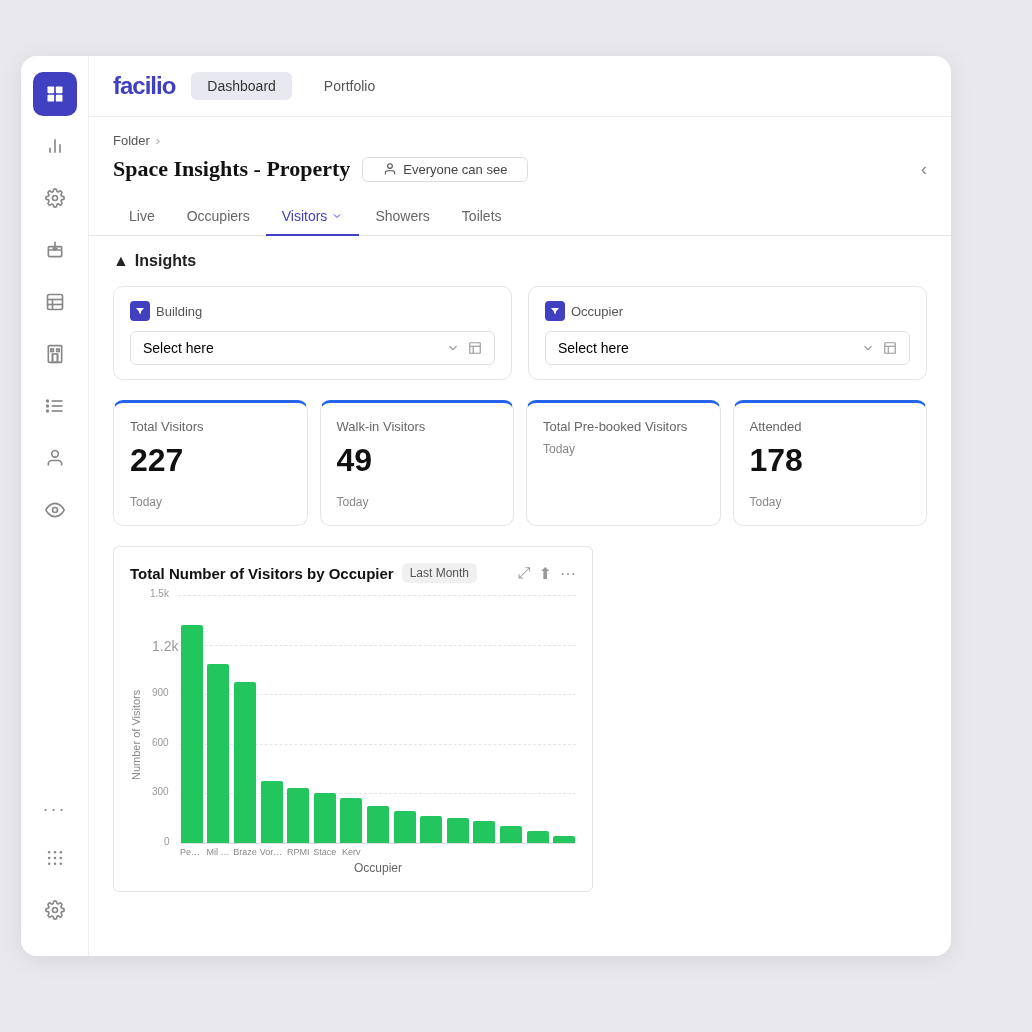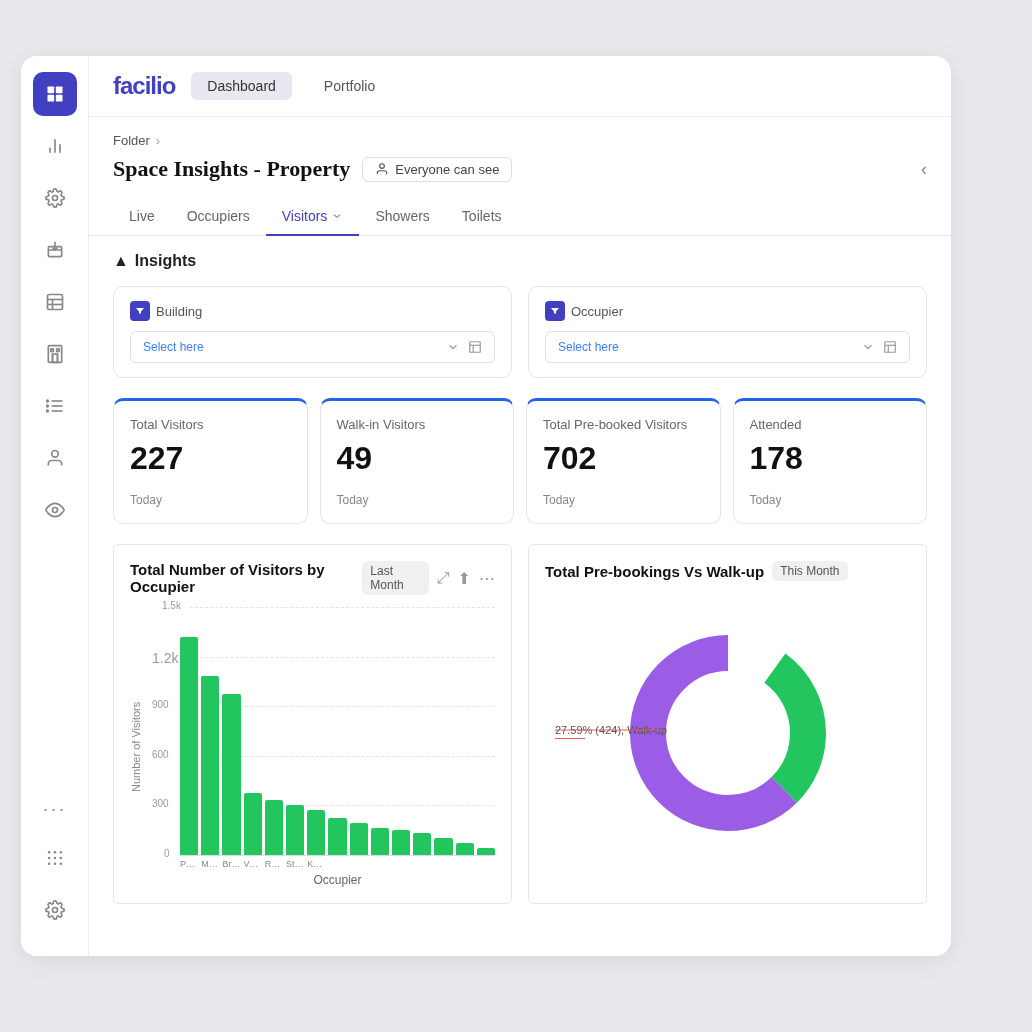--- a/index.html
+++ b/index.html
@@ -141,21 +141,21 @@
       font-weight: 700;
       color: #111;
       font-family: Liberation Serif, serif;
     }
     .visibility-badge {
       display: flex;
       align-items: center;
       gap: 6px;
       border: 1px solid #ddd;
       border-radius: 6px;
-      padding: 4px 12px;
+      padding: 4px 20px;
       font-size: 13px;
       color: #444;
       cursor: pointer;
     }
     .collapse-btn {
       margin-left: auto;
       background: none;
       border: none;
       cursor: pointer;
       color: #888;
@@ -235,22 +235,22 @@
     .filter-select {
       display: flex;
       align-items: center;
       justify-content: space-between;
       border: 1px solid #e0e0e0;
       border-radius: 6px;
       padding: 8px 12px;
       cursor: pointer;
     }
     .filter-select-text {
-      font-size: 12px;
-      color: #3b82f6;
+      font-size: 14px;
+      color: #000000;
     }
     .filter-select-icons {
       display: flex;
       align-items: center;
       gap: 8px;
       color: #999;
     }
     
     .stat-cards {
       display: flex;
@@ -588,21 +588,20 @@
             <div class="stat-value">227</div>
             <div class="stat-period">Today</div>
           </div>
           <div class="stat-card">
             <div class="stat-label">Walk-in Visitors</div>
             <div class="stat-value">49</div>
             <div class="stat-period">Today</div>
           </div>
           <div class="stat-card">
             <div class="stat-label">Total Pre-booked Visitors</div>
-            <div class="stat-value">702</div>
             <div class="stat-period">Today</div>
           </div>
           <div class="stat-card">
             <div class="stat-label">Attended</div>
             <div class="stat-value">178</div>
             <div class="stat-period">Today</div>
           </div>
         </div>
 
         <div class="charts-row">
@@ -616,21 +615,21 @@
                 <span>⬆</span>
                 <span>⋯</span>
               </div>
             </div>
             <div class="bar-chart-wrap">
               <div class="y-axis-label">Number of Visitors</div>
               <div class="bar-chart-inner">
                 <div class="bar-chart-grid" style="height:220px;position:relative;">
 
                   <div style="position:absolute;top:0;left:0;right:0;bottom:0;">
-                    <div style="position:absolute;top:0%;left:40px;right:0;border-top:1px dashed #e5e5e5;text-decoration:underline;">
+                    <div style="position:absolute;top:0%;left:28px;right:0;border-top:1px dashed #e5e5e5;text-decoration:underline;">
                         <span style="position:absolute;left:-28px;top:-8px;font-size:10px;color:#999;">1.5k</span>
                       </div>
                     <div style="position:absolute;top:20%;left:30px;right:0;border-top:1px dashed #e5e5e5;">
                         <span style="position:absolute;left:-28px;top:-8px;font-size:14px;color:#999;">1.2k</span>
                       </div>
                     <div style="position:absolute;top:40%;left:30px;right:0;border-top:1px dashed #e5e5e5;">
                         <span style="position:absolute;left:-28px;top:-8px;font-size:10px;color:#999;">900</span>
                       </div>
                     <div style="position:absolute;top:60%;left:30px;right:0;border-top:1px dashed #e5e5e5;">
                         <span style="position:absolute;left:-28px;top:-8px;font-size:10px;color:#999;">600</span>
@@ -706,37 +705,17 @@
                     <div style="flex: 1 1 0%; font-size: 9px; color: rgb(136, 136, 136); text-align: center; overflow: hidden; white-space: nowrap; text-overflow: ellipsis;"></div>
                     <div style="flex: 1 1 0%; font-size: 9px; color: rgb(136, 136, 136); text-align: center; overflow: hidden; white-space: nowrap; text-overflow: ellipsis;"></div>
                     <div style="flex: 1 1 0%; font-size: 9px; color: rgb(136, 136, 136); text-align: center; overflow: hidden; white-space: nowrap; text-overflow: ellipsis;"></div>
                     <div style="flex: 1 1 0%; font-size: 9px; color: rgb(136, 136, 136); text-align: center; overflow: hidden; white-space: nowrap; text-overflow: ellipsis;"></div>
                   </div>
                 <div class="x-axis-title" style="padding-left:30px;">Occupier</div>
               </div>
             </div>
           </div>
 
-          <div class="chart-card" style="flex:1;">
-            <div class="chart-header">
-              <span class="chart-title">Total Pre-bookings Vs Walk-up</span>
-              <span class="chart-badge">This Month</span>
-            </div>
-            <div class="donut-wrap">
-              <div class="donut-annotation">27.59% (424),
-Walk-up</div>
-              <svg width="200" height="200" viewBox="0 0 200 200">
-
-                <circle cx="100" cy="100" r="80" fill="none" stroke="#22c55e" stroke-width="36" stroke-dasharray="138.68 502.65" stroke-dashoffset="-50" transform="rotate(-90 100 100)"></circle>
-                <circle cx="100" cy="100" r="80" fill="none" stroke="#9b5de5" stroke-width="36" stroke-dasharray="363.97 502.65" stroke-dashoffset="-188.68" transform="rotate(-90 100 100)"></circle>
-                <circle cx="100" cy="100" r="60" fill="white"></circle>
-              </svg>
-
-              <svg style="position:absolute;left:10px;top:50%;transform:translateY(-60%);" width="120" height="30">
-                <line x1="110" y1="15" x2="0" y2="15" stroke="#e55" stroke-width="1"></line>
-              </svg>
-            </div>
-          </div>
         </div>
       </div>
     </div>
   </div>
 </div>
 
 </body></html>

